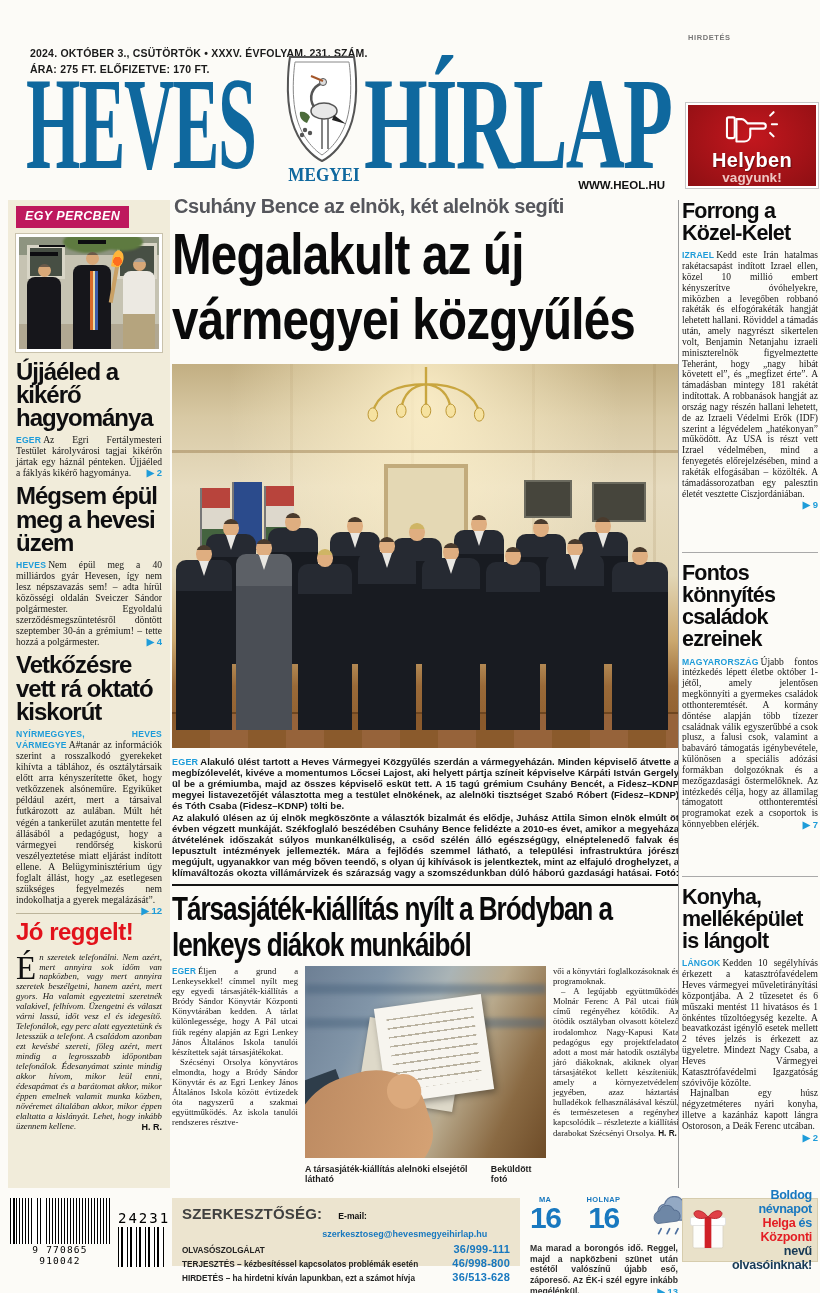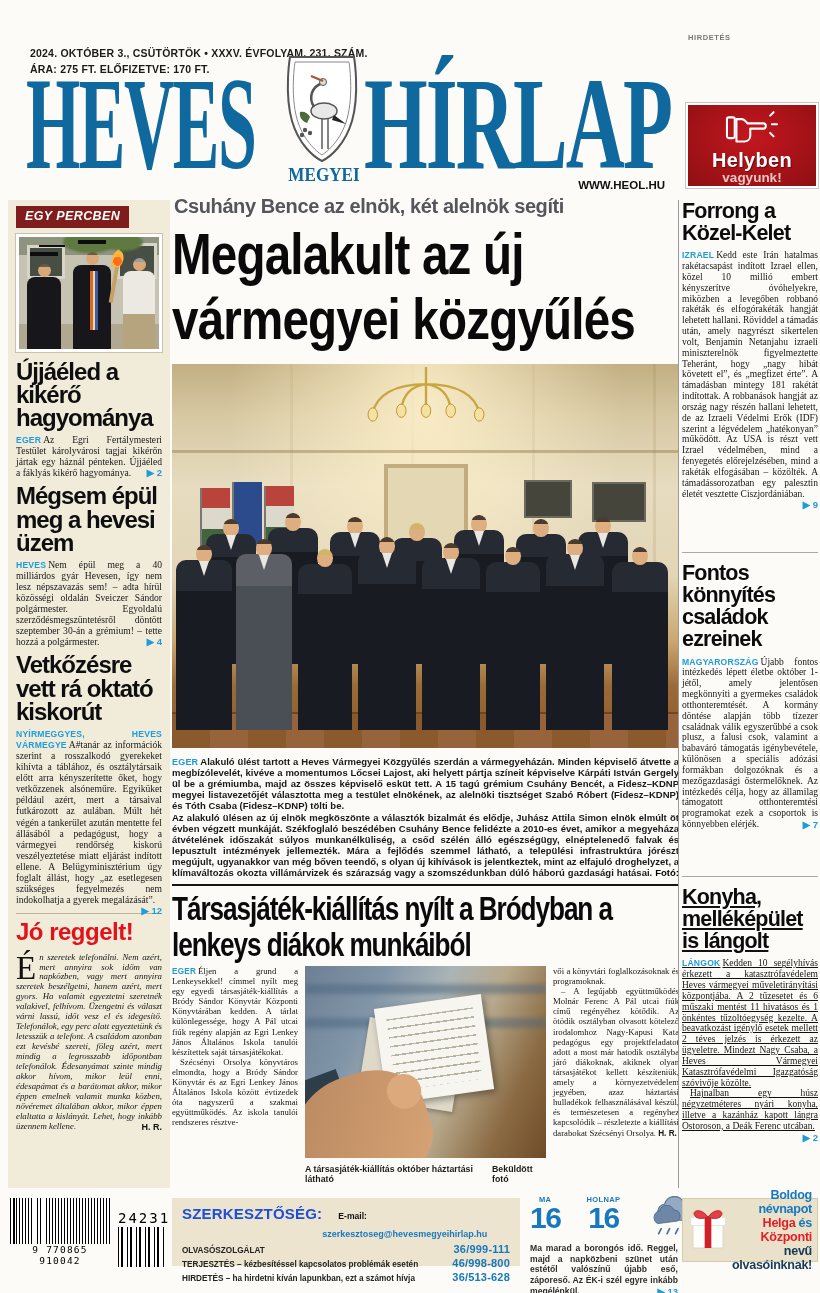--- a/index.html
+++ b/index.html
@@ -25,21 +25,21 @@
   .ad-red{position:absolute;left:686px;top:103px;width:132px;height:85px;box-sizing:border-box;
           background:radial-gradient(ellipse at 50% 40%,#c3171e 0%,#a11217 65%,#8d0f13 100%);
           border:2px solid #fff;box-shadow:0 0 0 1px #c6c6c6;
           display:flex;flex-direction:column;align-items:center;justify-content:center;gap:1px;}
   .hl1{font:800 20px/1 "Liberation Sans",sans-serif;color:#fff;letter-spacing:.3px;text-shadow:1px 1px 1px rgba(0,0,0,.4);}
   .hl2{font:700 13.5px/1 "Liberation Sans",sans-serif;color:#eec6c2;}
 
   
   .sidebar{position:absolute;left:8px;top:200px;width:162px;height:988px;background:#f1ecda;
            box-sizing:border-box;padding:6px 8px;overflow:hidden;}
-  .banner{display:inline-block;background:#7f1d1d;color:#fff;font:700 italic 12.5px/1 "Liberation Sans",sans-serif;
+  .banner{display:inline-block;background:#be185d;color:#fff;font:700 italic 12.5px/1 "Liberation Sans",sans-serif;
           padding:4px 9px 5px;letter-spacing:.4px;}
   .ph-k{position:relative;width:146px;height:118px;margin:6px 0 8px;border:3px solid #fff;outline:1px solid #c9c2ac;
         box-sizing:border-box;overflow:hidden;
         background:linear-gradient(180deg,#8e9480 0 16%,#c6c3b2 16% 78%,#b1a892 78% 100%);}
   .ph-k .win{position:absolute;background:#474f44;border:3px solid #d8d5c6;}
   .ph-k .plant{position:absolute;background:#5e7a40;border-radius:50%;filter:blur(1px);}
   .kfig{position:absolute;bottom:0;border-radius:8px 8px 0 0;background:#16161b;}
   .kfig::after{content:"";position:absolute;top:-13px;left:50%;margin-left:-6px;width:13px;height:13px;border-radius:50%;
                background:linear-gradient(180deg,#6b5a49 0 25%,#d8a878 25%);}
   .kfig::before{content:"";position:absolute;top:-25px;left:50%;margin-left:-14px;width:28px;height:4px;background:#0d0d10;
@@ -133,21 +133,21 @@
   .vr{position:absolute;left:678px;top:200px;height:988px;border-left:1px solid #9a9a9a;}
   .ra{position:absolute;left:682px;width:136px;}
   .ra-t{font:700 21.5px/1.03 "Liberation Sans",sans-serif;letter-spacing:-.8px;color:#0c0c0d;margin:0 0 6px;}
   .ra-x{font:400 9.5px/1.14 "Liberation Serif",serif;text-align:justify;color:#161616;margin:0;}
   .ra-x + .ra-x{text-indent:8px;}
   .rd{position:absolute;left:682px;width:136px;border-top:1px solid #a9a9a9;}
 
   
   .edit{position:absolute;left:172px;top:1198px;width:348px;height:68px;background:#ece4cf;box-sizing:border-box;padding:7px 10px 6px;}
   .ed-top{display:flex;justify-content:space-between;align-items:baseline;}
-  .ed-t{font:600 15px/1 "Liberation Sans",sans-serif;color:#1d4ed8;letter-spacing:.2px;}
+  .ed-t{font:600 15px/1 "Liberation Sans",sans-serif;color:#404040;letter-spacing:.2px;}
   .ed-mail-l{font:700 8.6px "Liberation Sans",sans-serif;color:#111;padding-left:16px;}
   .ed-mail-v{font:700 9px "Liberation Sans",sans-serif;color:#1878bf;}
   .ed-row{display:flex;justify-content:space-between;align-items:baseline;margin-top:2px;}
   .ed-lab{font:600 8.2px "Liberation Sans",sans-serif;color:#222;}
   .ed-ph{font:800 11px "Liberation Sans",sans-serif;color:#1878bf;letter-spacing:.2px;}
 
   .weather{position:absolute;left:530px;top:1196px;width:148px;}
   .w-top{display:flex;gap:26px;align-items:flex-start;}
   .w-col{text-align:center;}
   .w-lab{font:700 7.5px/1 "Liberation Sans",sans-serif;color:#1878bf;letter-spacing:.4px;}
@@ -315,39 +315,39 @@
       <div class="hand"></div>
       <div class="thumb"></div>
     </div>
     <div class="sc">
       <p>vői a könyvtári foglalkozásoknak és programoknak.</p>
       <p><span>– A legújabb együttműködés Molnár Ferenc A Pál utcai fiúk című regényéhez kötődik. Az ötödik osztályban olvasott kötelező irodalomhoz Nagy-Kapusi Kata pedagógus egy projektfeladatot adott a most már hatodik osztályba járó diákoknak, akiknek olyan társasjátékot kellett készíteniük, amely a környezetvédelem jegyében, azaz háztartási hulladékok felhasználásával készül, és természetesen a regényhez kapcsolódik – részletezte a kiállítási darabokat Szécsényi Orsolya.</span> <span class="auth">H. R.</span></p>
     </div>
   </div>
 
   <div class="sec-cap">
-    <span>A társasjáték-kiállítás október háztartási látható</span>
+    <span>A társasjáték-kiállítás alelnöki elsejétől látható</span>
     <span>Beküldött fotó</span>
   </div>
 
   <div class="vr"></div>
 
   <div class="ra" style="top:200px;">
     <div class="ra-t">Forrong a Közel-Kelet</div>
     <p class="ra-x"><span class="tag">IZRAEL</span><span>Kedd este Irán hatalmas rakétacsapást indított Izrael ellen, közel 10 millió embert kényszerítve óvóhelyekre, miközben a levegőben robbanó rakéták és elfogórakéták hangját lehetett hallani. Röviddel a támadás után, amely nagyrészt sikertelen volt, Benjamin Netanjahu izraeli miniszterelnök figyelmeztette Teheránt, hogy „nagy hibát követett el”, és „megfizet érte”. A támadásban mintegy 181 rakétát indítottak. A robbanások hangját az ország nagy részén hallani lehetett, de az Izraeli Védelmi Erők (IDF) szerint a légvédelem „hatékonyan” működött. Az USA is részt vett Izrael védelmében, mind a fenyegetés előrejelzésében, mind a rakéták elfogásában – közölték. A támadássorozatban egy palesztin életét vesztette Ciszjordániában.</span><span class="pref">▶ 9</span></p>
   </div>
   <div class="rd" style="top:552px;"></div>
 
   <div class="ra" style="top:562px;">
     <div class="ra-t">Fontos könnyítés családok ezreinek</div>
     <p class="ra-x"><span class="tag">MAGYARORSZÁG</span><span>Újabb fontos intézkedés lépett életbe október 1-jétől, amely jelentősen megkönnyíti a gyermekes családok otthonteremtését. A kormány döntése alapján több tízezer családnak válik egyszerűbbé a csok plusz, a falusi csok, valamint a babaváró támogatás igénybevétele, különösen a speciális adózási formákban dolgozóknak és a mezőgazdasági őstermelőknek. Az intézkedés célja, hogy az államilag támogatott otthonteremtési programokat ezek a csoportok is könnyebben elérjék.</span><span class="pref">▶ 7</span></p>
   </div>
   <div class="rd" style="top:876px;"></div>
 
-  <div class="ra" style="top:886px;text-decoration:underline;">
+  <div class="ra" style="top:886px;">
     <div class="ra-t">Konyha, melléképület is lángolt</div>
     <p class="ra-x"><span class="tag">LÁNGOK</span><span>Kedden 10 segélyhívás érkezett a katasztrófavédelem Heves vármegyei műveletirányítási központjába. A 2 tűzesetet és 6 műszaki mentést 11 hivatásos és 1 önkéntes tűzoltóegység kezelte. A beavatkozást igénylő esetek mellett 2 téves jelzés is érkezett az ügyeletre. Mindezt Nagy Csaba, a Heves Vármegyei Katasztrófavédelmi Igazgatóság szóvivője közölte.</span></p>
     <p class="ra-x"><span>Hajnalban egy húsz négyzetméteres nyári konyha, illetve a kazánház kapott lángra Ostoroson, a Deák Ferenc utcában.</span><span class="pref">▶ 2</span></p>
   </div>
 
   <div class="edit">
     <div class="ed-top">
       <span class="ed-t">SZERKESZTŐSÉG:</span>
       <span><span class="ed-mail-l">E-mail:</span>
       <span class="ed-mail-v">szerkesztoseg@hevesmegyeihirlap.hu</span></span>

